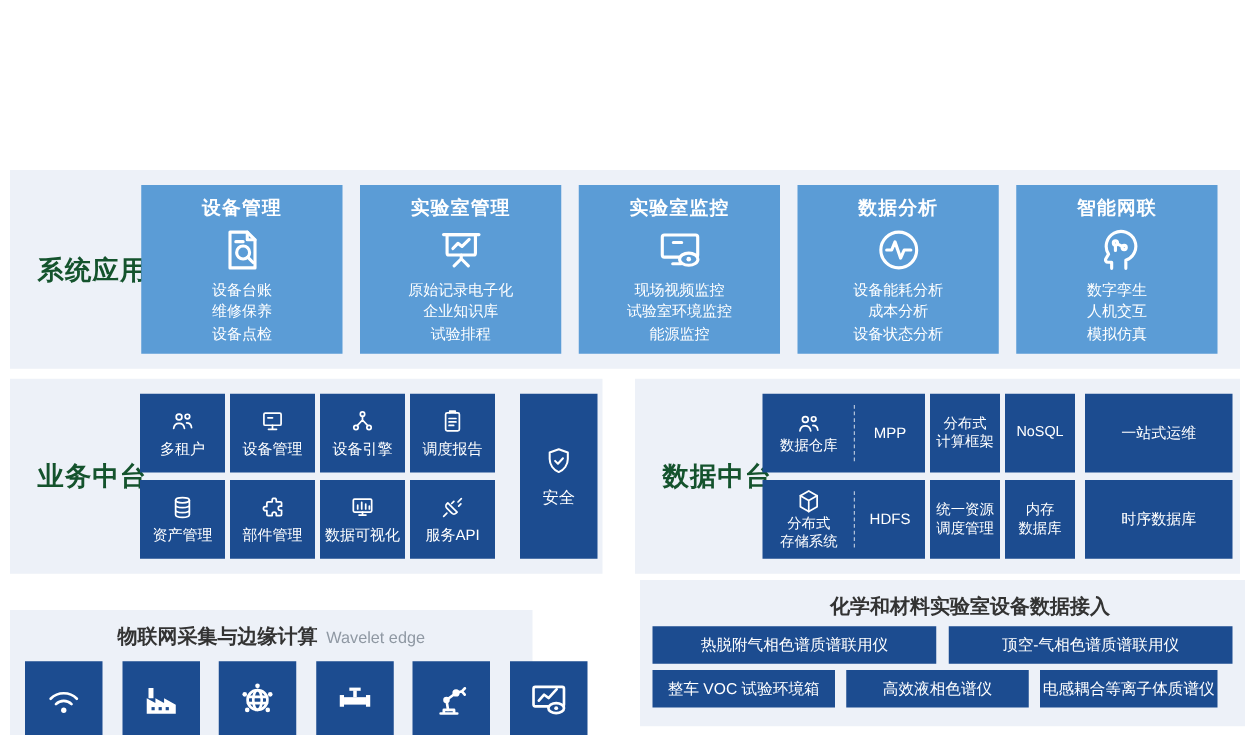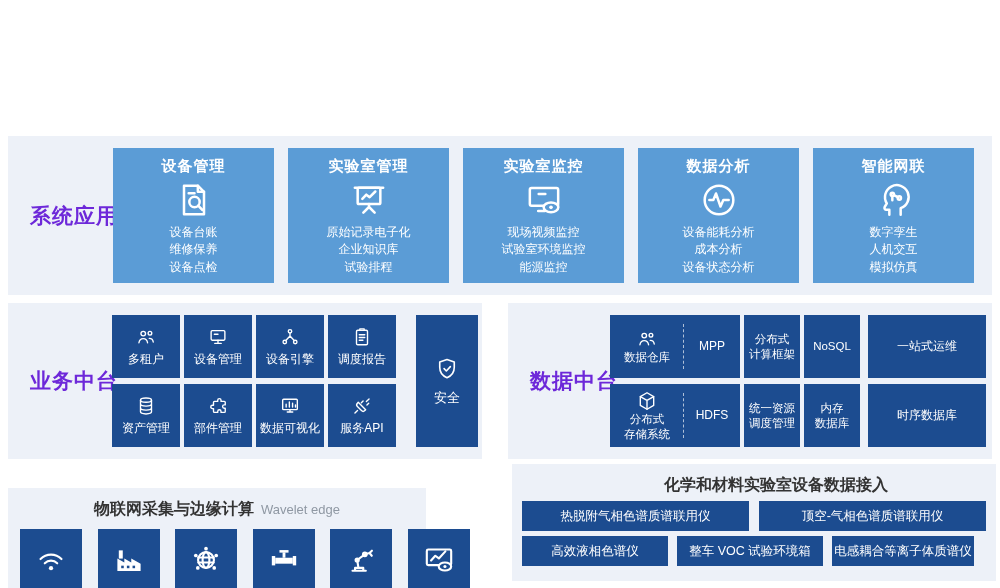--- a/index.html
+++ b/index.html
@@ -9,21 +9,21 @@
   
   .circles { position:absolute; top:15px; left:60px; display:flex; gap:59px; }
   .circle { width:96px; height:96px; border-radius:50%;
     background: radial-gradient(circle at 38% 28%, #f8fbff 0%, #e9f2fb 45%, #d2e4f5 100%);
     box-shadow: 0 8px 14px rgba(147,180,215,.28);
     display:flex; align-items:center; justify-content:center; text-align:center;
     color:#1a63ab; font-weight:bold; font-size:15px; line-height:1.4; white-space:pre-line; }
 
   .panel { position:absolute; background:#edf1f8; }
   .section-label { position:absolute; top:50%; transform:translateY(-50%); left:22px;
-    font-size:21px; font-weight:bold; color:#6d28d9; letter-spacing:1px; }
+    font-size:21px; font-weight:bold; color:#14532d; letter-spacing:1px; }
 
   
   .panel-apps { left:8px; top:136px; width:984px; height:159px; }
   .cards { position:absolute; left:105px; top:12px; display:flex; gap:14px; }
   .app-card { width:161px; height:135px; background:#5b9cd6; color:#fff; text-align:center; padding-top:9px; }
   .app-card .title { font-size:15px; font-weight:bold; letter-spacing:1px; }
   .app-card .icon-wrap { height:46px; display:flex; align-items:center; justify-content:center; margin:1px 0; }
   .app-card .lines { font-size:12px; line-height:1.45; }
 
   
@@ -372,19 +372,19 @@
       </div>
   </section>
 
   <section class="panel panel-lab">
     <div class="panel-title">化学和材料实验室设备数据接入</div>
     <div class="lab-row lab-row1" id="lab-row1">
         <div class="lab-tile" style="width:227px">热脱附气相色谱质谱联用仪</div>
         <div class="lab-tile" style="width:227px">顶空-气相色谱质谱联用仪</div>
       </div>
     <div class="lab-row lab-row2" id="lab-row2">
+        <div class="lab-tile" style="width:146px">整车 VOC 试验环境箱</div>
         <div class="lab-tile" style="width:146px">高效液相色谱仪</div>
-        <div class="lab-tile" style="width:146px">整车 VOC 试验环境箱</div>
         <div class="lab-tile" style="width:142px">电感耦合等离子体质谱仪</div>
       </div>
   </section>
 
 </div>
 
 </body></html>

